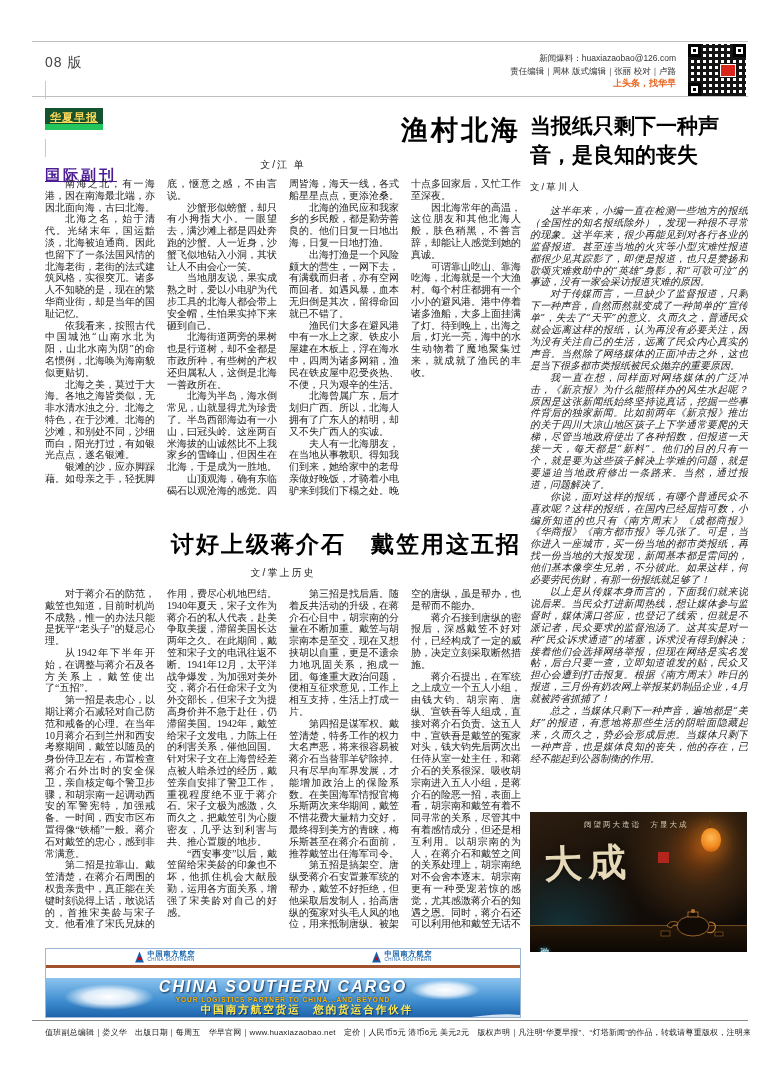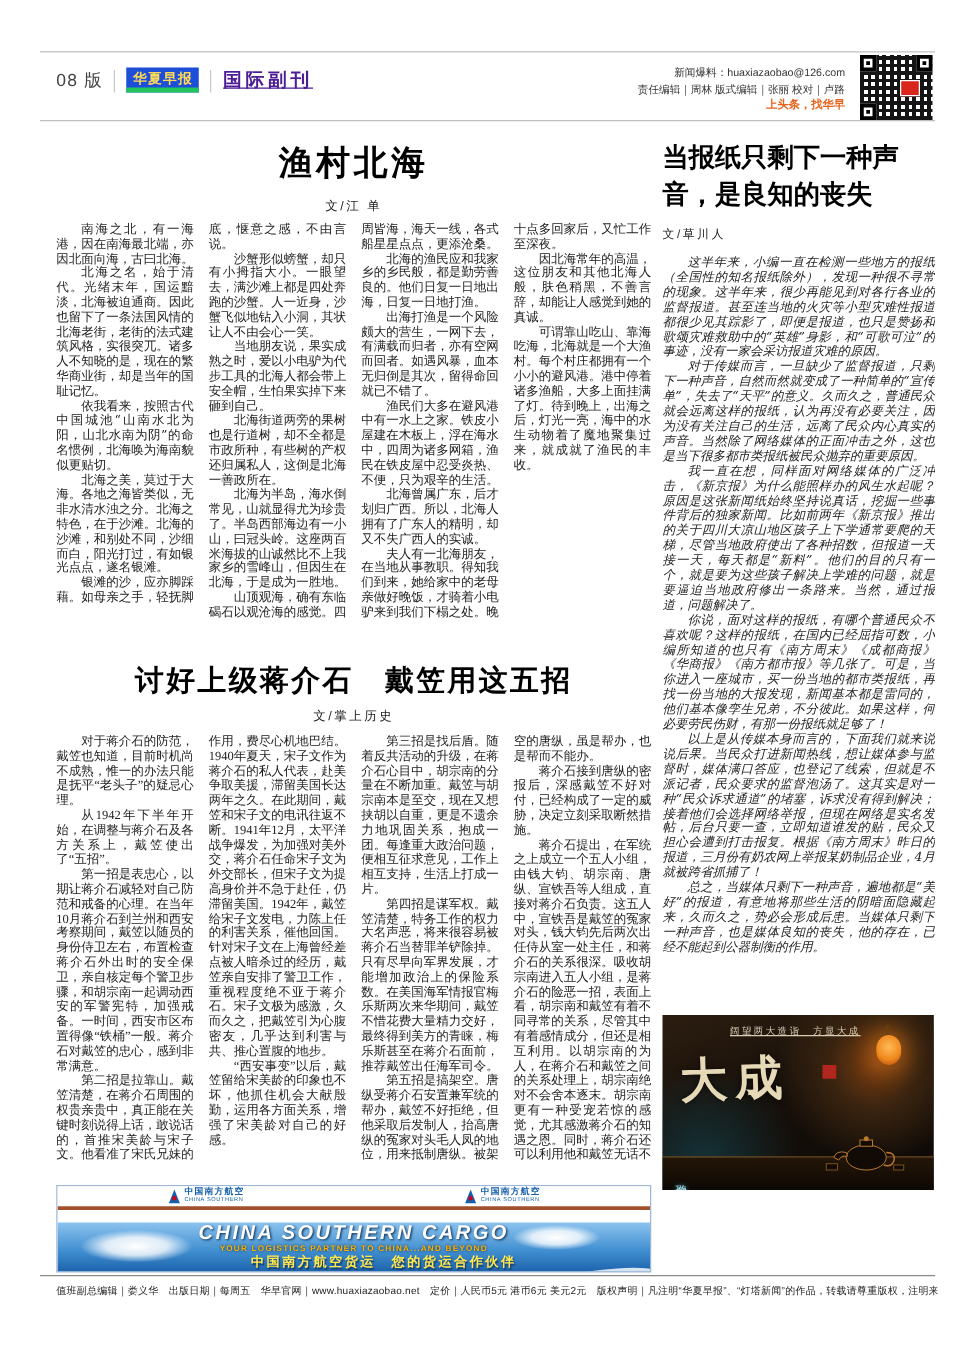--- a/index.html
+++ b/index.html
@@ -2,40 +2,40 @@
 <html><head>
 <meta charset="utf-8">
 <style>
   html,body{margin:0;padding:0;}
   body{
     width:766px;height:1078px;position:relative;background:#ffffff;
     font-family:"Liberation Sans","DejaVu Sans",sans-serif;color:#1b1b1b;overflow:hidden;
   }
   .rule{position:absolute;height:1px;background:#bfbfbf;}
   
-  .hdr-left{position:absolute;left:45px;top:54px;display:flex;align-items:flex-end;gap:9px;}
+  .hdr-left{position:absolute;left:45px;top:54px;display:flex;align-items:flex-start;gap:9px;flex-direction:column;}
   .edition{font-size:14px;color:#444;letter-spacing:1px;}
   .vsep{width:1px;height:18px;background:#c9c9c9;}
-  .masthead{background:#1d4ed8;color:#ffd957;font-weight:bold;font-size:11px;
-    padding:3px 5px 1px 5px;letter-spacing:1px;border-bottom:4px solid #22c55e;line-height:12px;}
+  .masthead{background:#14532d;color:#ffd957;font-weight:bold;font-size:11px;
+    padding:3px 5px 1px 5px;letter-spacing:1px;border-bottom:6px solid #22c55e;line-height:12px;text-decoration:underline;}
   .section{font-size:15px;color:#4c1d95;letter-spacing:3px;font-weight:bold;text-decoration:underline;}
   .hdr-right{position:absolute;right:90px;top:52px;text-align:right;font-size:8.5px;
     line-height:12.5px;color:#333;white-space:nowrap;}
   .slogan{color:#e8641e;font-weight:bold;font-size:9px;}
   
   .qr{position:absolute;left:688px;top:44px;width:58px;height:52px;background:#fff;
     background-image:
       repeating-linear-gradient(0deg,#141414 0 3px,transparent 3px 6px),
       repeating-linear-gradient(90deg,#141414 0 3px,#fff 3px 6px);}
   .qr .finder{position:absolute;width:13px;height:13px;background:#fff;border:3px solid #000;box-sizing:border-box;}
   .qr .finder i{position:absolute;left:2px;top:2px;width:3px;height:3px;background:#000;display:block;}
   .qr .f-tl{left:0;top:0}.qr .f-tr{right:0;top:0}.qr .f-bl{left:0;bottom:0}
   .qr .badge{position:absolute;right:10px;top:20px;width:14px;height:11px;background:#d8261c;border:1px solid #fff;}
   
-  .a-title{position:absolute;text-align:center;font-weight:bold;color:#000;
+  .a-title{position:absolute;text-align:right;font-weight:bold;color:#000;
     font-family:"DejaVu Sans","Liberation Sans",sans-serif;}
   .a-byline{position:absolute;text-align:center;font-size:10px;color:#222;letter-spacing:2px;}
   .body-cols{position:absolute;column-count:4;column-gap:12px;column-fill:auto;
     text-align:justify;font-family:"DejaVu Serif","Liberation Serif",serif;
     font-size:10px;line-height:11.8px;color:#1c1c1c;overflow:hidden;}
   .body-cols p{margin:0;text-indent:2em;}
   
   .r-title{position:absolute;left:530px;width:218px;font-size:21px;line-height:29px;
     font-weight:bold;color:#000;font-family:"DejaVu Sans","Liberation Sans",sans-serif;}
   .r-byline{position:absolute;left:530px;top:181px;font-size:9.5px;color:#222;letter-spacing:2px;}
@@ -62,21 +62,21 @@
   .cargo-h3{position:relative;font-size:10.5px;font-weight:bold;color:#ffe84d;letter-spacing:2px;
     text-shadow:1px 1px 1px #143a66;padding-left:48px;}
   .swoosh{position:absolute;right:-12px;bottom:-10px;width:120px;height:22px;background:#ffffffd0;
     border-radius:50%;transform:rotate(-8deg);}
   
   .art{position:absolute;left:530px;top:812px;width:217px;height:140px;overflow:hidden;
     background:
       radial-gradient(circle at 78% 28%,#7a3c10 0%,#3a2410 18%,transparent 40%),
       radial-gradient(circle at 15% 85%,#14333a 0%,transparent 35%),
       linear-gradient(160deg,#2c1d10 0%,#17100a 45%,#0c0806 100%);}
-  .art-caption{position:absolute;left:54px;top:8px;font-size:7.5px;color:#d8cdb4;letter-spacing:2px;text-decoration:underline;}
+  .art-caption{position:absolute;left:54px;top:8px;font-size:7.5px;color:#d8cdb4;letter-spacing:2px;}
   .art-big{position:absolute;left:14px;top:26px;font-family:"DejaVu Serif",serif;font-weight:bold;
     font-size:38px;color:#e6d9b8;letter-spacing:6px;transform:rotate(-2deg);text-shadow:0 0 6px #00000090;}
   .art-seal{position:absolute;left:128px;top:40px;width:11px;height:11px;background:#b3261e;}
   .lantern{position:absolute;right:26px;top:16px;width:20px;height:24px;border-radius:50% / 46%;
     background:radial-gradient(circle at 50% 40%,#ffba55 0%,#f08a1f 55%,#b34a0c 100%);
     box-shadow:0 0 18px 6px rgba(255,140,26,0.45);}
   .lantern:before{content:"";position:absolute;left:8px;top:-8px;width:2px;height:8px;background:#6b3d12;}
   .art-table{position:absolute;left:0;bottom:0;width:100%;height:26px;
     background:linear-gradient(180deg,#241608 0%,#0d0804 100%);border-top:1px solid #6e4a1f;}
   .art-brand{position:absolute;left:8px;bottom:8px;writing-mode:vertical-rl;font-size:9px;

